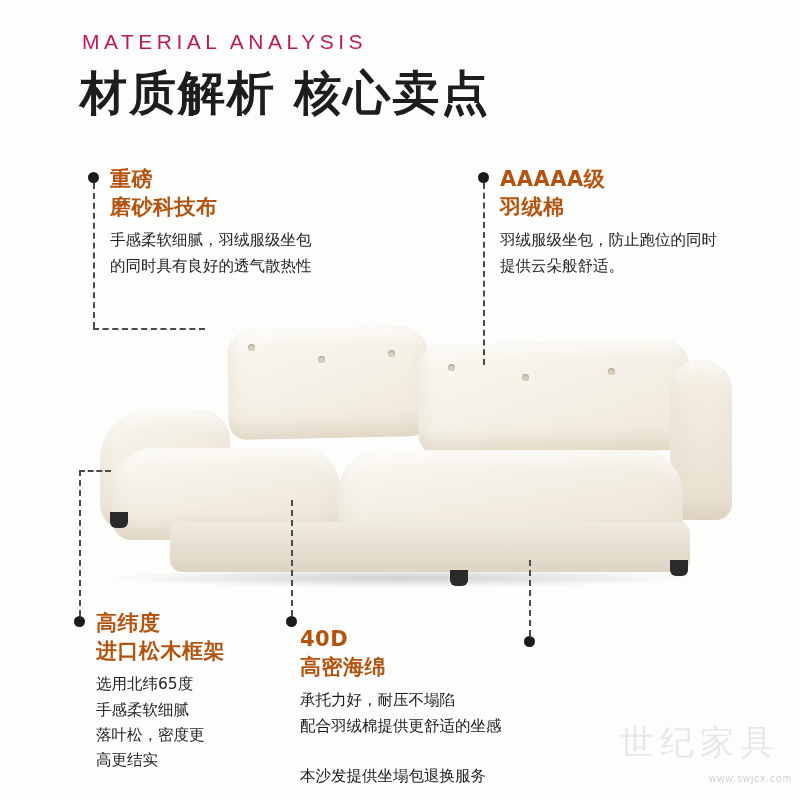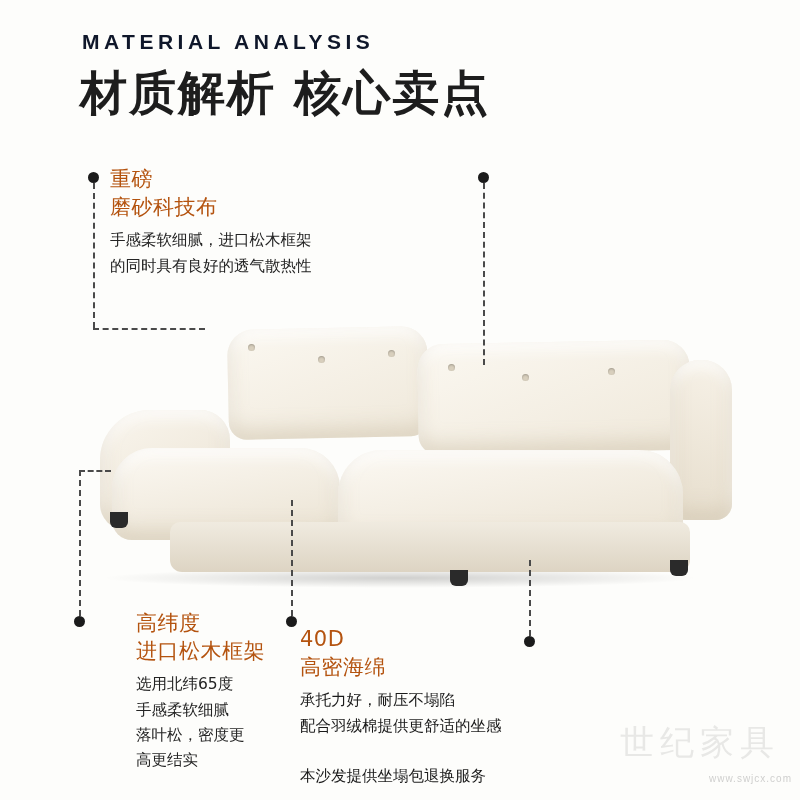--- a/index.html
+++ b/index.html
@@ -21,43 +21,43 @@
     overflow: hidden;
   }
 
   
   .eyebrow {
     position: absolute;
     left: 82px;
     top: 30px;
     font-size: 21px;
     letter-spacing: 4.5px;
-    color: #0f172a;
-    font-weight: 700;
+    color: #be185d;
+    font-weight: 400;
     font-family: "Liberation Sans", sans-serif;
     text-align: right;
   }
   .main-title {
     position: absolute;
     left: 80px;
     top: 62px;
     font-size: 47px;
     font-weight: 700;
     color: #1d1d1d;
     letter-spacing: 2px;
     font-family: "DejaVu Sans", "Liberation Sans", sans-serif;
   }
 
   
   .callout {
     position: absolute;
   }
   .callout .head {
     font-size: 21px;
-    font-weight: 400;
+    font-weight: 700;
     color: #b4530f;
     line-height: 1.32;
     letter-spacing: 0.5px;
     white-space: pre-line;
     font-family: "DejaVu Sans", "Liberation Sans", sans-serif;
   }
   .callout .body {
     margin-top: 7px;
     font-size: 15.5px;
     color: #242424;
@@ -212,33 +212,37 @@
     <div class="tuft" style="left:318px; top:50px;"></div>
     <div class="tuft" style="left:378px; top:64px;"></div>
     <div class="tuft" style="left:452px; top:74px;"></div>
     <div class="tuft" style="left:538px; top:68px;"></div>
   </div>
 
   <div class="dot" style="left:88px; top:172px;"></div>
   <div class="callout" style="left:110px; top:166px; width:300px;">
     <div class="head">重磅
 磨砂科技布</div>
-    <div class="body">手感柔软细腻，进口松木框架
+    <div class="body">手感柔软细腻，羽绒服级坐包
 的同时具有良好的透气散热性</div>
   </div>
   <div class="leader v" style="left:93px; top:183px; height:145px;"></div>
   <div class="leader" style="left:93px; top:328px; width:112px;"></div>
 
   <div class="dot" style="left:478px; top:172px;"></div>
   <div class="callout" style="left:500px; top:166px; width:290px;">
+    <div class="head">AAAAA级
+羽绒棉</div>
+    <div class="body">羽绒服级坐包，防止跑位的同时
+提供云朵般舒适。</div>
   </div>
   <div class="leader v" style="left:483px; top:183px; height:182px;"></div>
 
   <div class="dot" style="left:74px; top:616px;"></div>
-  <div class="callout" style="left:96px; top:610px; width:180px;margin-left:40px;">
+  <div class="callout" style="left:96px; top:610px; width:180px;">
     <div class="head">高纬度
 进口松木框架</div>
     <div class="body">选用北纬65度
 手感柔软细腻
 落叶松，密度更
 高更结实</div>
   </div>
   <div class="leader v" style="left:79px; top:470px; height:146px;"></div>
   <div class="leader" style="left:79px; top:470px; width:32px;"></div>
 

